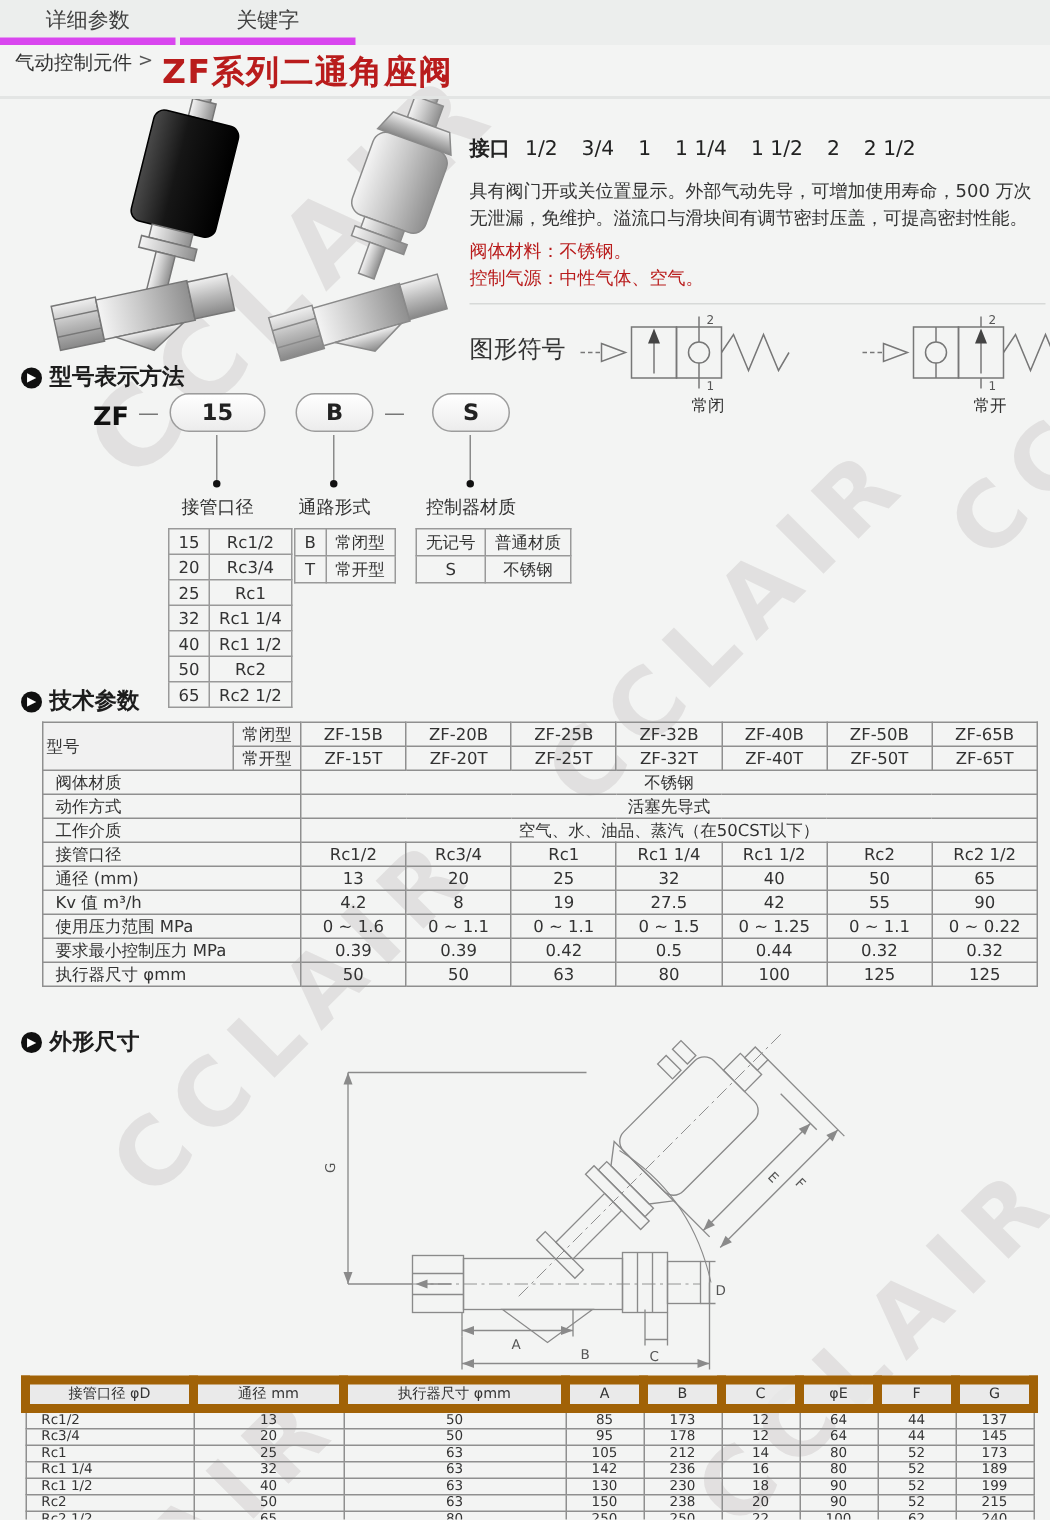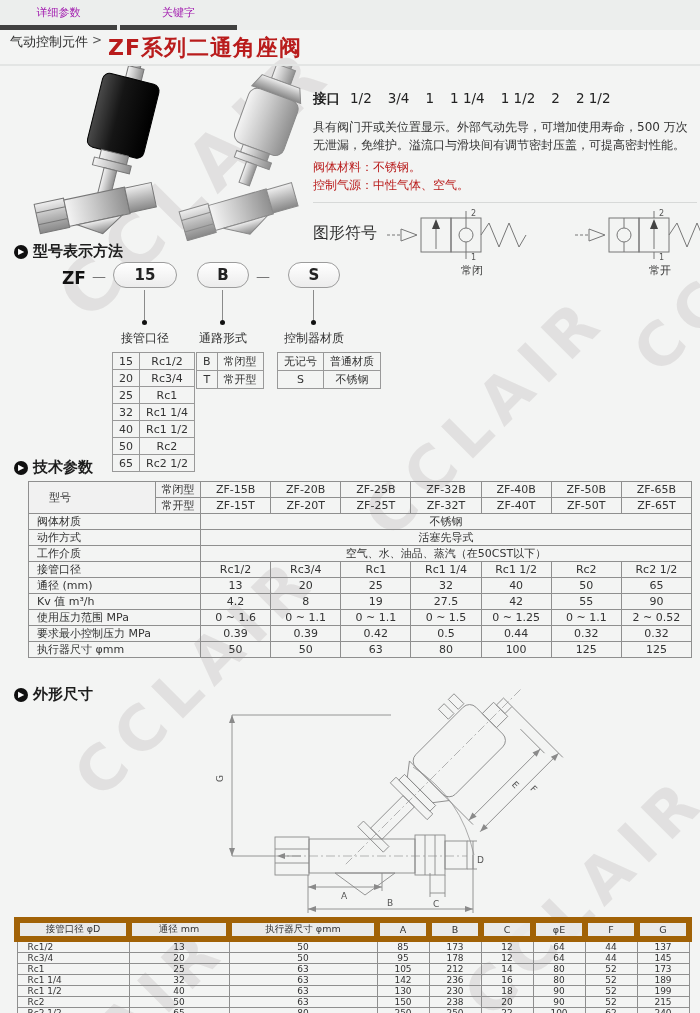--- a/index.html
+++ b/index.html
@@ -11,22 +11,22 @@
   }
   .content{position:absolute;inset:0;z-index:1;}
   
   .wm{
     position:absolute;z-index:0;font-weight:bold;letter-spacing:10px;
     color:#beb9b9;opacity:.32;transform:rotate(-45deg);white-space:nowrap;
     font-family:"DejaVu Sans",sans-serif;
   }
   
   .tabs{position:absolute;left:0;top:0;width:700px;height:30px;background:#eceeed;display:flex;}
-  .tab{width:117px;text-align:center;font-size:11px;color:#a21caf;padding-top:5px;
-       border-bottom:5px solid #404040;margin-right:3px;cursor:pointer;}
+  .tab{width:117px;text-align:center;font-size:14px;color:#404040;padding-top:5px;
+       border-bottom:5px solid #d946ef;margin-right:3px;cursor:pointer;}
   
   .titlebar{position:absolute;left:10px;top:33px;width:690px;height:30px;display:flex;}
   .crumb{font-size:13px;color:#333;}
   .crumb-sep{font-size:12px;color:#555;margin:0 6px 0 4px;}
   .pagetitle{font-size:22px;font-weight:bold;color:#b91c1c;letter-spacing:1px;}
   .topdivider{position:absolute;left:0;top:64px;width:700px;border-top:2px solid #e3e5e4;}
   
   .overview{position:absolute;left:313px;top:80px;width:384px;}
   .ports{font-size:13.5px;color:#222;font-weight:bold;margin-bottom:10px;margin-top:10px;}
   .ports .sz{margin-right:16px;font-weight:normal;color:#222;}
@@ -51,21 +51,21 @@
   .vline{position:absolute;top:28px;height:30px;border-left:1px solid #8a8a8a;}
   .dot{position:absolute;top:58px;width:5px;height:5px;border-radius:50%;background:#111;}
   .flabel{position:absolute;top:68px;font-size:12px;color:#333;text-align:center;}
   table.mini{position:absolute;border-collapse:collapse;font-size:11px;color:#333;background:transparent;}
   table.mini td{border:1px solid #999;text-align:center;padding:1px 6px;height:14px;}
   
   table.tech{position:absolute;left:28px;top:481px;width:664px;border-collapse:collapse;
              table-layout:fixed;font-size:11px;color:#333;}
   table.tech td{border:1px solid #8f8f8f;text-align:center;height:14.5px;padding:0 2px;overflow:hidden;white-space:nowrap;}
   table.tech td.lbl{text-align:left;padding-left:8px;}
-  table.tech td.hdr{background:rgba(240,240,240,.8);text-align:left;padding-left:20px;}
+  table.tech td.hdr{background:rgba(240,240,240,.8);text-align:left;padding-left:2px;}
   table.tech td.hdr2{background:rgba(240,240,240,.8);}
   
   table.dim{position:absolute;left:14px;top:917px;width:678px;border-collapse:collapse;
             table-layout:fixed;font-size:9px;color:#333;}
   table.dim th{border:6px solid #a16207;background:rgba(232,232,232,.85);font-weight:normal;
                font-size:9.5px;height:12px;padding:0;}
   table.dim td{border:1px solid #8f8f8f;text-align:center;height:10px;padding:0;}
   table.dim td.dimlbl{text-align:left;padding-left:10px;}
   
   .photos{position:absolute;left:8px;top:66px;}
@@ -375,21 +375,21 @@
           <td>90</td>
         </tr>
         <tr>
           <td colspan="2" class="lbl">使用压力范围 MPa</td>
           <td>0 ~ 1.6</td>
           <td>0 ~ 1.1</td>
           <td>0 ~ 1.1</td>
           <td>0 ~ 1.5</td>
           <td>0 ~ 1.25</td>
           <td>0 ~ 1.1</td>
-          <td>2 ~ 0.52</td>
+          <td>0 ~ 0.22</td>
         </tr>
         <tr>
           <td colspan="2" class="lbl">要求最小控制压力 MPa</td>
           <td>0.39</td>
           <td>0.39</td>
           <td>0.42</td>
           <td>0.5</td>
           <td>0.44</td>
           <td>0.32</td>
           <td>0.32</td>

